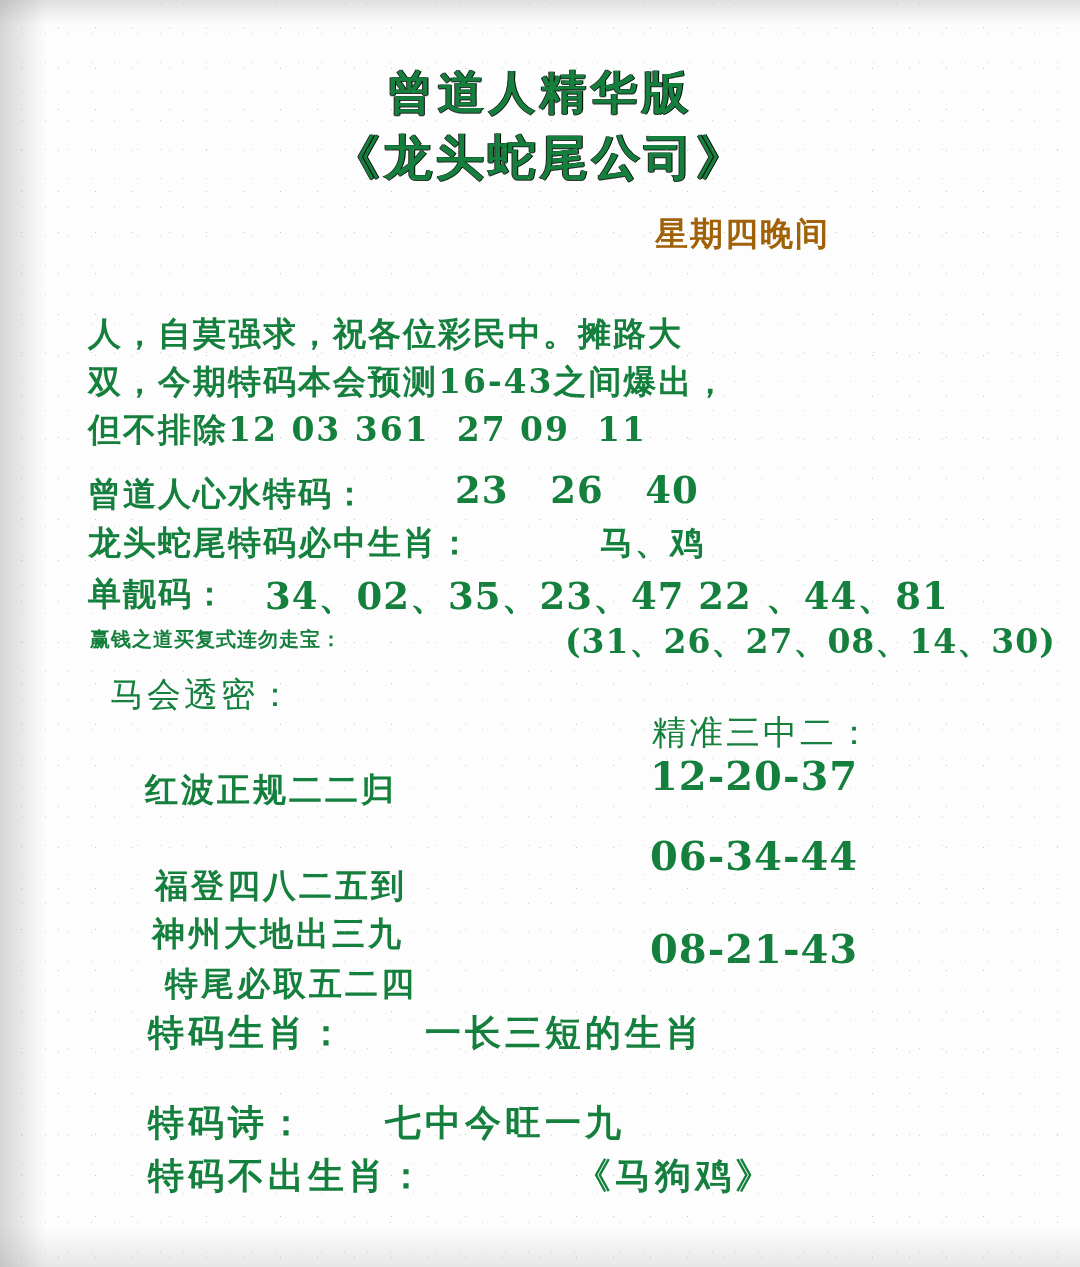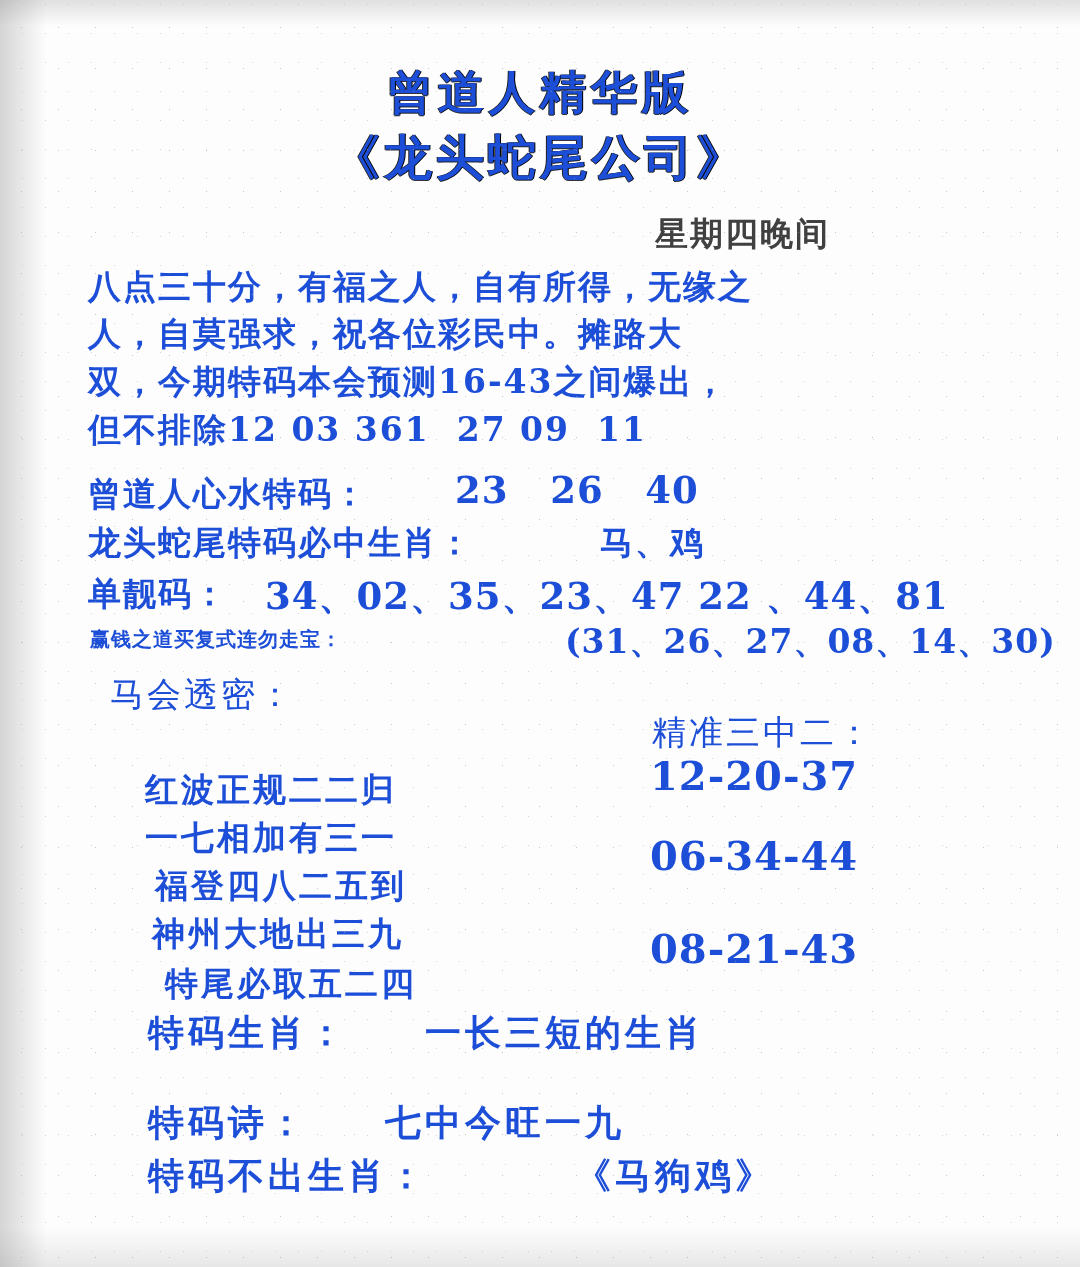--- a/index.html
+++ b/index.html
@@ -46,21 +46,21 @@
     position: absolute;
     left: 0; right: 0; bottom: 0; height: 40px;
     background: linear-gradient(to top, rgba(130,130,130,0.18), rgba(255,255,255,0));
     pointer-events: none;
   }
 
   .line {
     position: absolute;
     white-space: pre;
     font-family: "DejaVu Sans", sans-serif;
-    color: #1d4ed8;
+    color: #15803d;
   }
 
   
   .title1 {
     left: 0; right: 0;
     top: 62px;
     text-align: center;
     font-size: 46px;
     font-weight: bold;
     letter-spacing: 5px;
@@ -78,21 +78,21 @@
     text-shadow: 1px 0 0 #000, 0 1px 0 #333, -1px 0 0 #222;
   }
 
   .body-line {
     font-size: 33px;
     font-weight: bold;
     letter-spacing: 2px;
     font-family: "DejaVu Serif", serif;
   }
   .faded {
-    color: #404040;
+    color: #a16207;
     text-shadow: none;
     font-weight: bold;
   }
   .small-line {
     font-size: 20px;
     font-weight: bold;
     letter-spacing: 1px;
     font-family: "DejaVu Serif", serif;
   }
   .poem-line {
@@ -129,40 +129,38 @@
 
   <div class="edge-top"></div>
   <div class="edge-left"></div>
   <div class="edge-bottom"></div>
 
   <div class="line title1">曾道人精华版</div>
   <div class="line title2">《龙头蛇尾公司》</div>
 
   <div class="line body-line faded" style="left:655px; top:212px;">星期四晚间</div>
 
-  <div class="line body-line" style="left:88px; top:265px;">八点三十分，有福之人，自有所得，无缘之</div>
   <div class="line body-line" style="left:88px; top:312px;">人，自莫强求，祝各位彩民中。摊路大</div>
   <div class="line body-line" style="left:88px; top:360px;">双，今期特码本会预测16-43之间爆出，</div>
   <div class="line body-line" style="left:88px; top:408px;">但不排除12 03 361  27 09  11</div>
 
   <div class="line body-line" style="left:88px; top:472px;">曾道人心水特码：</div>
   <div class="line num-line" style="left:455px; top:468px;">23   26   40</div>
 
   <div class="line body-line" style="left:88px; top:521px;">龙头蛇尾特码必中生肖：</div>
   <div class="line body-line" style="left:600px; top:521px;">马、鸡</div>
 
   <div class="line body-line" style="left:88px; top:572px;">单靓码：</div>
   <div class="line num-line" style="left:265px; top:572px;">34、02、35、23、47 22 、44、81</div>
 
   <div class="line small-line" style="left:90px; top:626px;">赢钱之道买复式连勿走宝：</div>
   <div class="line num-line" style="left:565px; top:620px; font-size:33px;">(31、26、27、08、14、30)</div>
 
   <div class="line sect-head" style="left:110px; top:672px;">马会透密：</div>
   <div class="line poem-line" style="left:145px; top:724px;">红波正规二二归</div>
-  <div class="line poem-line" style="left:145px; top:772px;">一七相加有三一</div>
   <div class="line poem-line" style="left:155px; top:820px;">福登四八二五到</div>
   <div class="line poem-line" style="left:152px; top:868px;">神州大地出三九</div>
   <div class="line poem-line" style="left:165px; top:918px;">特尾必取五二四</div>
 
   <div class="line sect-head" style="left:608px; top:710px;margin-left:44px;">精准三中二：</div>
   <div class="line num-line" style="left:650px; top:752px; font-size:40px;">12-20-37</div>
   <div class="line num-line" style="left:650px; top:832px; font-size:40px;">06-34-44</div>
   <div class="line num-line" style="left:650px; top:925px; font-size:40px;">08-21-43</div>
 
   <div class="line big-line" style="left:148px; top:985px;">特码生肖：</div>

